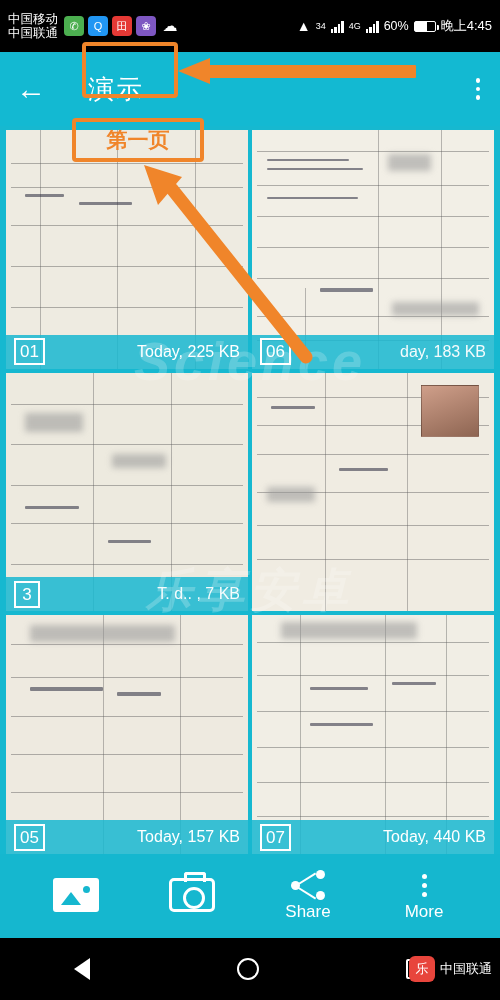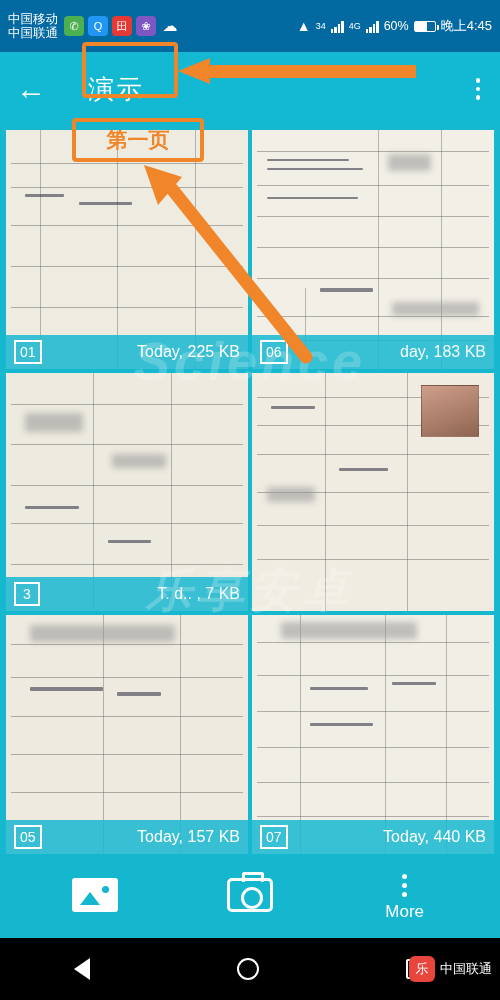--- a/index.html
+++ b/index.html
@@ -12,21 +12,21 @@
   .phone {
     width: 500px; height: 1000px;
     position: relative;
     display: flex; flex-direction: column;
     background: #1ab6cf;
   }
 
   
   .statusbar {
     height: 52px;
-    background: #0369a1;
+    background: #000000;
     display: flex; align-items: center;
     padding: 0 8px;
     color: #fff;
     font-size: 13px;
     position: relative;
   }
   .carrier {
     display: flex; flex-direction: column;
     line-height: 1.15;
     font-size: 12.5px;
@@ -152,21 +152,21 @@
   .cell-footer {
     position:absolute; left:0; right:0; bottom:0;
     height: 34px;
     background: rgba(26,184,208,.86);
     display:flex; align-items:center;
     padding: 0 8px;
     color:#fff;
   }
   .cell-num {
     border: 2px solid #fff;
-    font-size: 14px;
+    font-size: 17px;
     line-height: 1;
     padding: 3px 4px;
     min-width: 26px;
     text-align: center;
   }
   .cell-meta {
     margin-left:auto;
     font-size: 16px;
     color:#fff;
     white-space: nowrap;
@@ -483,20 +483,30 @@
   <div class="bottombar">
     <div class="bb-item">
       <div class="gal-icon"></div>
       <div class="bb-label"></div>
     </div>
     <div class="bb-item">
       <div class="cam-icon"></div>
       <div class="bb-label"></div>
     </div>
     <div class="bb-item">
+      <div class="share-icon">
+          <i></i>
+          <i></i>
+          <i></i>
+          <b></b>
+          <b></b>
+        </div>
+      <div class="bb-label">Share</div>
+    </div>
+    <div class="bb-item">
       <div class="more-icon">
           <i></i>
           <i></i>
           <i></i>
         </div>
       <div class="bb-label">More</div>
     </div>
   </div>
 
   <div class="navbar">

